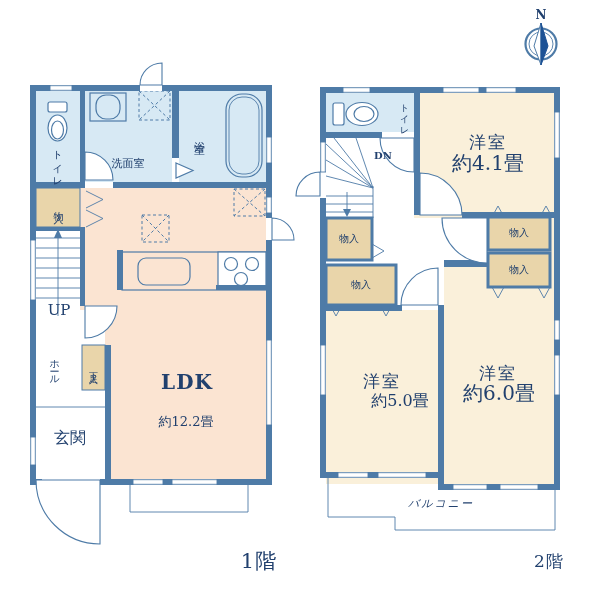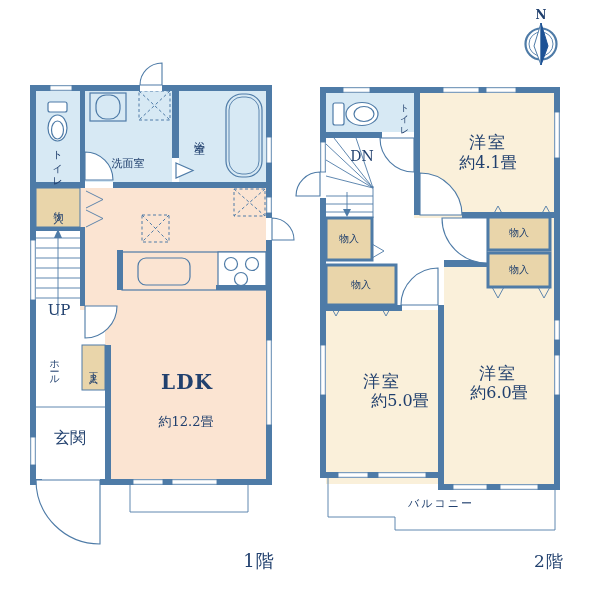--- a/index.html
+++ b/index.html
@@ -229,31 +229,31 @@
 <div class="lbl v" style="left:57px;top:163px;font-size:10px;">トイレ</div>
 <div class="lbl" style="left:128px;top:163px;font-size:11px;">洗面室</div>
 <div class="lbl v" style="left:199px;top:135px;font-size:11px;">浴室</div>
 <div class="lbl v" style="left:58px;top:206px;font-size:10px;">物入</div>
 <div class="lbl" style="left:59px;top:310px;font-size:15px;">UP</div>
 <div class="lbl v" style="left:54px;top:367px;font-size:10px;">ホール</div>
 <div class="lbl v" style="left:93px;top:367px;font-size:9px;letter-spacing:1px;">下足入</div>
 <div class="lbl" style="left:70px;top:438px;font-size:16px;">玄関</div>
 <div class="lbl" style="left:187px;top:382px;font-size:20px;letter-spacing:1px;font-weight:bold;">LDK</div>
 <div class="lbl" style="left:186px;top:421px;font-size:13px;">約12.2畳</div>
-<div class="lbl cap" style="left:259px;top:561px;font-size:18px;">1階</div>
+<div class="lbl cap" style="left:259px;top:561px;font-size:21px;">1階</div>
 
 <div class="lbl v" style="left:404px;top:114px;font-size:9px;letter-spacing:1px;">トイレ</div>
-<div class="lbl" style="left:362px;top:156px;font-size:14px;">DN</div>
+<div class="lbl" style="left:383px;top:156px;font-size:10px;font-weight:bold;">DN</div>
 <div class="lbl sp" style="left:488px;top:142px;font-size:17px;">洋室</div>
-<div class="lbl" style="left:488px;top:163px;font-size:16px;">約4.1畳</div>
+<div class="lbl" style="left:488px;top:163px;font-size:20px;">約4.1畳</div>
 <div class="lbl" style="left:349px;top:239px;font-size:10px;">物入</div>
 <div class="lbl" style="left:361px;top:285px;font-size:10px;">物入</div>
 <div class="lbl" style="left:519px;top:233px;font-size:10px;">物入</div>
 <div class="lbl" style="left:519px;top:270px;font-size:10px;">物入</div>
 <div class="lbl sp" style="left:382px;top:381px;font-size:17px;">洋室</div>
 <div class="lbl" style="left:400px;top:401px;font-size:16px;">約5.0畳</div>
 <div class="lbl sp" style="left:498px;top:373px;font-size:17px;">洋室</div>
-<div class="lbl" style="left:499px;top:393px;font-size:16px;">約6.0畳</div>
-<div class="lbl sp" style="left:441px;top:503px;font-size:11px;">バルコニー</div>
+<div class="lbl" style="left:499px;top:393px;font-size:20px;">約6.0畳</div>
+<div class="lbl sp" style="left:441px;top:503px;font-size:11px;font-style:italic;">バルコニー</div>
 <div class="lbl cap" style="left:549px;top:561px;font-size:17px;text-align:center;">2階</div>
 
 <div class="lbl" style="left:541px;top:15px;font-size:12px;font-weight:bold;">N</div>
 </div>
 
 </body></html>

